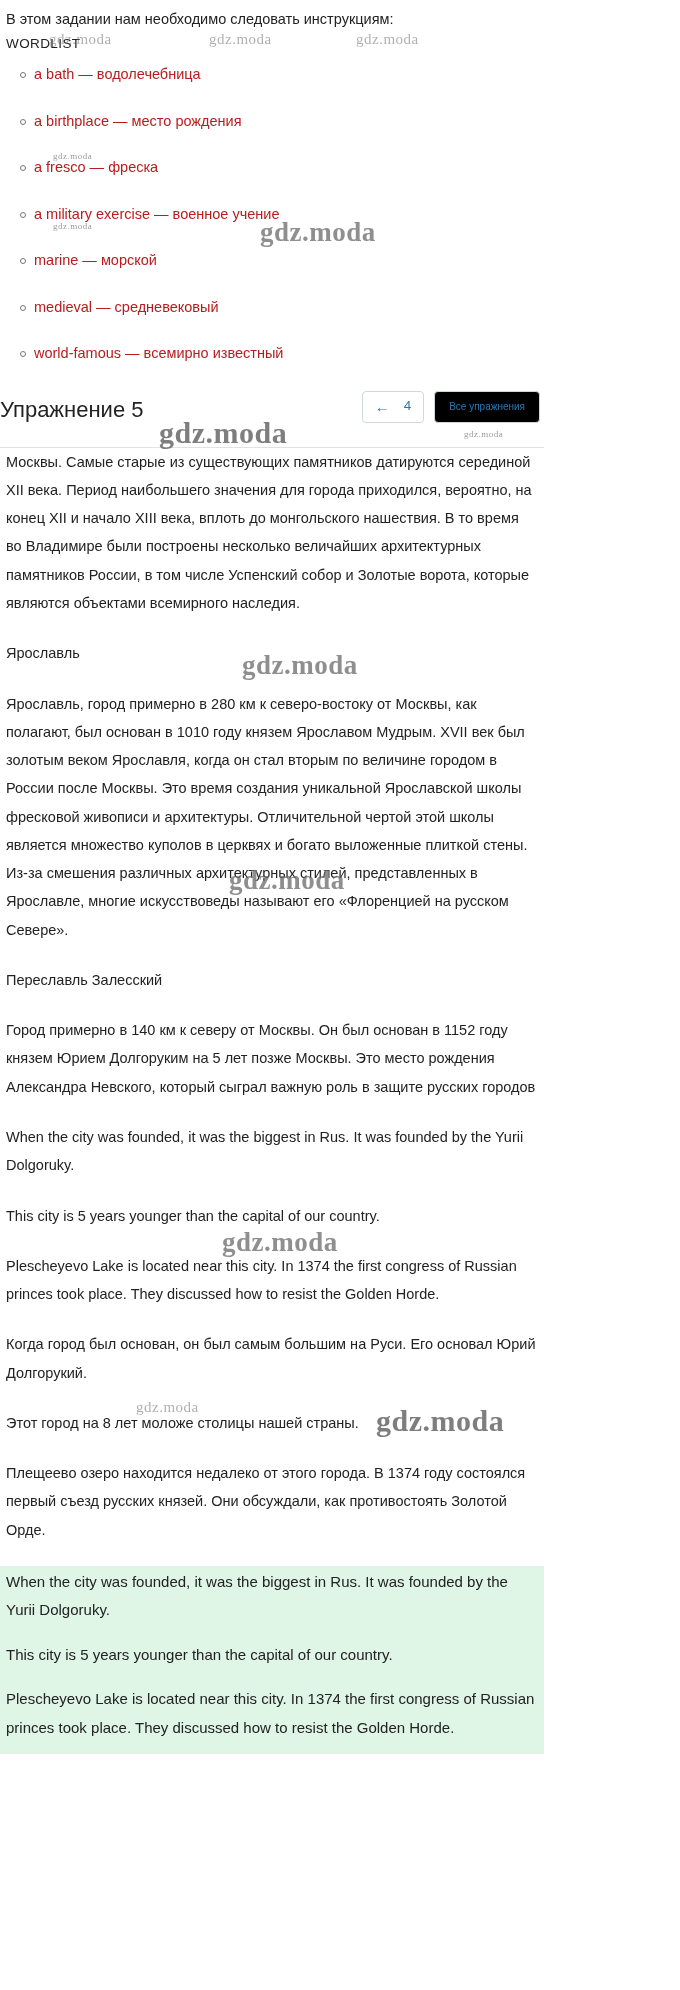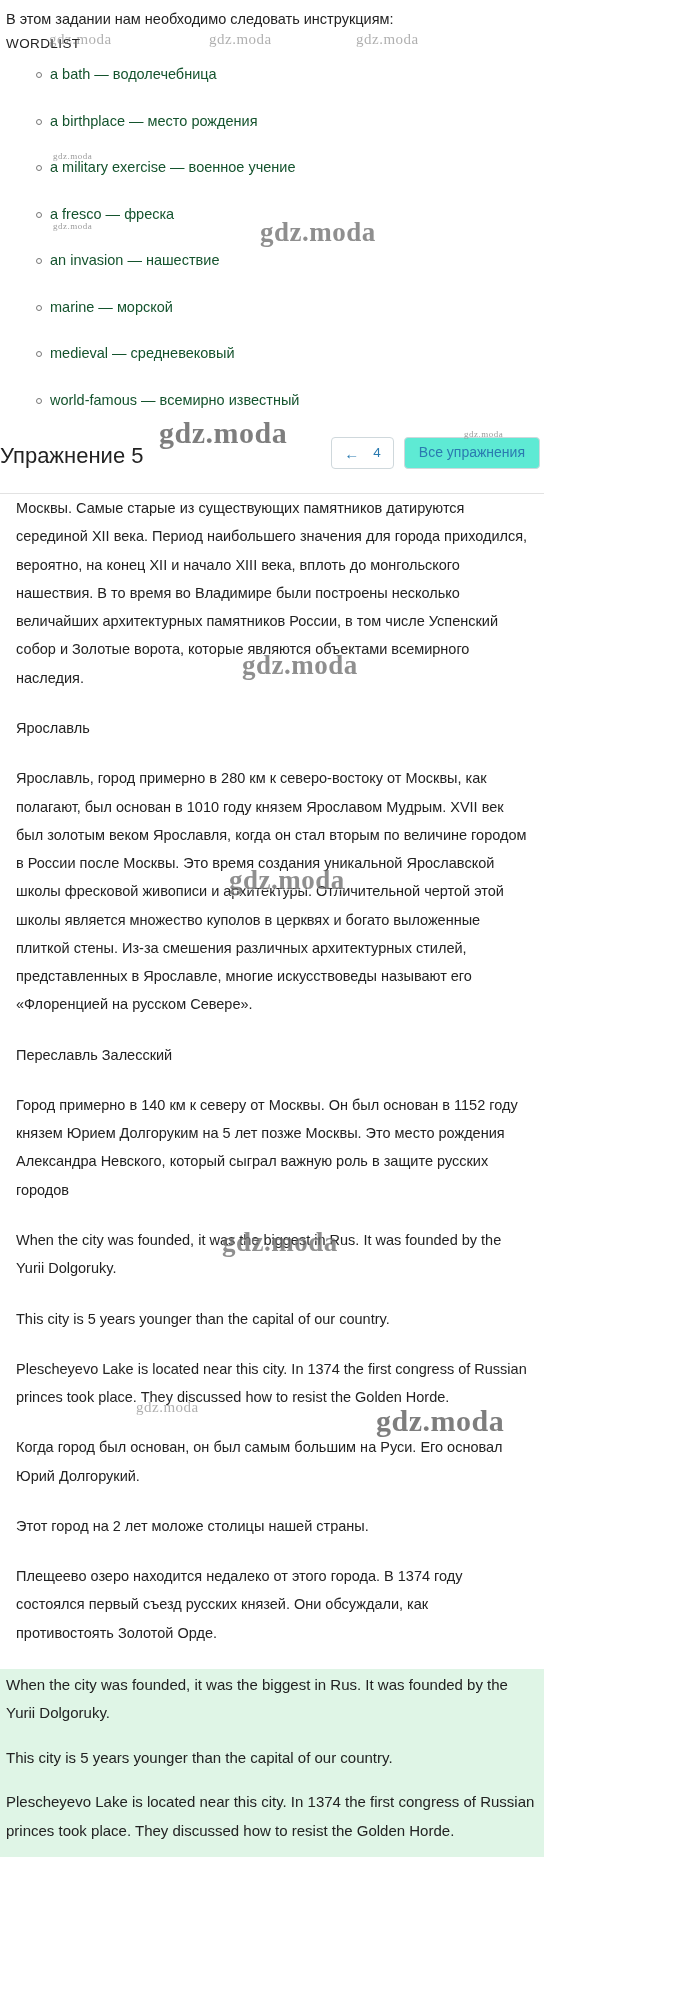--- a/index.html
+++ b/index.html
@@ -61,23 +61,23 @@
     letter-spacing: .4px;
     padding: 4px 6px 2px 6px;
   }
   ul.wordlist {
     margin: 6px 0 0 0;
     padding-left: 34px;
     list-style: none;
   }
   ul.wordlist li {
     position: relative;
-    margin: 0 0 24px 16px;
+    margin: 0 0 24px 0;
     font-size: 14.5px;
-    color: #14532d;
+    color: #b91c1c;
   }
   ul.wordlist li:before {
     content: "";
     position: absolute;
     left: -14px;
     top: 9px;
     width: 4px; height: 4px;
     border-radius: 50%;
     border: 1px solid #777;
     background: transparent;
@@ -119,31 +119,31 @@
     background: #fff;
   }
   .pager .arrow { color: #2a7ab0; font-size: 15px; }
   .all-ex {
     border: 1px solid #cfd8dc;
     border-radius: 4px;
     height: 32px;
     display: flex; align-items: center;
     padding: 0 14px;
     color: #2a7ab0;
-    font-size: 14px;
-    background: #5eead4;
+    font-size: 10px;
+    background: #000000;
   }
 
   .rule {
     border: 0;
     border-top: 1px solid #e2e2e2;
     margin: 6px 0 0 0;
   }
 
-  .body-text { padding: 0 16px; }
+  .body-text { padding: 0 6px; }
   .body-text p {
     margin: 0 0 22px 0;
     font-size: 14.5px;
     color: #222;
     line-height: 1.95;
   }
   .answer {
     background: #dff5e6;
     padding: 2px 6px;
     margin: 0 0 0 0;
@@ -156,23 +156,22 @@
 
 <div class="page">
 
   <div class="intro">В этом задании нам необходимо следовать инструкциям:</div>
 
   <div class="wordlist-title">WORDLIST</div>
 
   <ul class="wordlist">
     <li>a bath — водолечебница</li>
     <li>a birthplace — место рождения</li>
+    <li>a fresco — фреска</li>
     <li>a military exercise — военное учение</li>
-    <li>a fresco — фреска</li>
-    <li>an invasion — нашествие</li>
     <li>marine — морской</li>
     <li>medieval — средневековый</li>
     <li>world-famous — всемирно известный</li>
   </ul>
 
   <div class="ex-header">
     <div class="ex-title">Упражнение 5</div>
     <div class="ex-controls">
       <div class="pager">
         <span class="arrow">←</span>
@@ -187,21 +186,21 @@
   <div class="body-text">
     <p>Москвы. Самые старые из существующих памятников датируются серединой XII века. Период наибольшего значения для города приходился, вероятно, на конец XII и начало XIII века, вплоть до монгольского нашествия. В то время во Владимире были построены несколько величайших архитектурных памятников России, в том числе Успенский собор и Золотые ворота, которые являются объектами всемирного наследия.</p>
     <p>Ярославль</p>
     <p>Ярославль, город примерно в 280 км к северо-востоку от Москвы, как полагают, был основан в 1010 году князем Ярославом Мудрым. XVII век был золотым веком Ярославля, когда он стал вторым по величине городом в России после Москвы. Это время создания уникальной Ярославской школы фресковой живописи и архитектуры. Отличительной чертой этой школы является множество куполов в церквях и богато выложенные плиткой стены. Из-за смешения различных архитектурных стилей, представленных в Ярославле, многие искусствоведы называют его «Флоренцией на русском Севере».</p>
     <p>Переславль Залесский</p>
     <p>Город примерно в 140 км к северу от Москвы. Он был основан в 1152 году князем Юрием Долгоруким на 5 лет позже Москвы. Это место рождения Александра Невского, который сыграл важную роль в защите русских городов</p>
     <p>When the city was founded, it was the biggest in Rus. It was founded by the Yurii Dolgoruky.</p>
     <p>This city is 5 years younger than the capital of our country.</p>
     <p>Plescheyevo Lake is located near this city. In 1374 the first congress of Russian princes took place. They discussed how to resist the Golden Horde.</p>
     <p>Когда город был основан, он был самым большим на Руси. Его основал Юрий Долгорукий.</p>
-    <p>Этот город на 2 лет моложе столицы нашей страны.</p>
+    <p>Этот город на 8 лет моложе столицы нашей страны.</p>
     <p>Плещеево озеро находится недалеко от этого города. В 1374 году состоялся первый съезд русских князей. Они обсуждали, как противостоять Золотой Орде.</p>
   </div>
 
   <div class="answer">
     <p>When the city was founded, it was the biggest in Rus. It was founded by the Yurii Dolgoruky.</p>
     <p>This city is 5 years younger than the capital of our country.</p>
     <p>Plescheyevo Lake is located near this city. In 1374 the first congress of Russian princes took place. They discussed how to resist the Golden Horde.</p>
   </div>
 
   <div id="watermark-layer">

